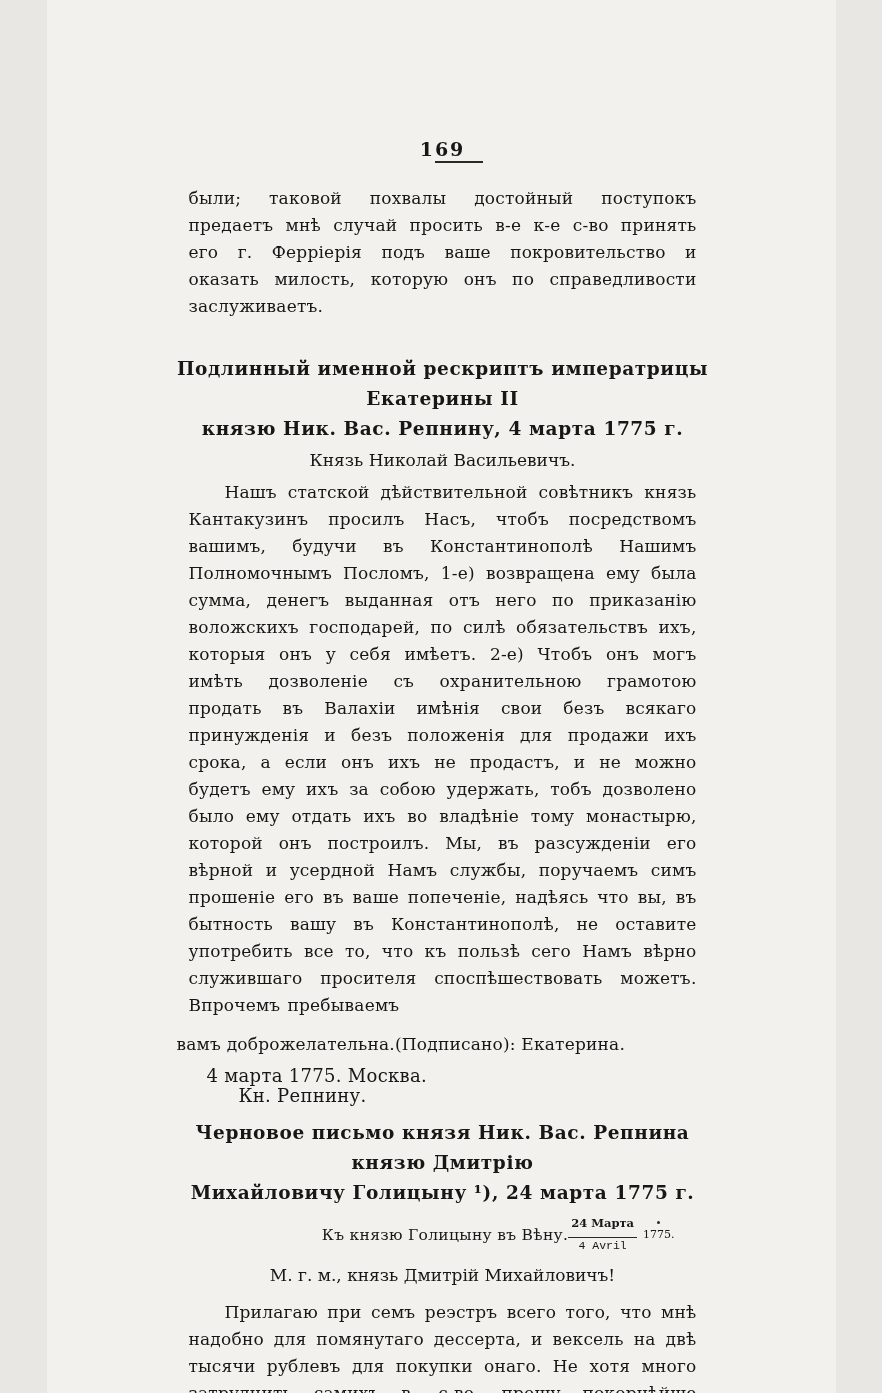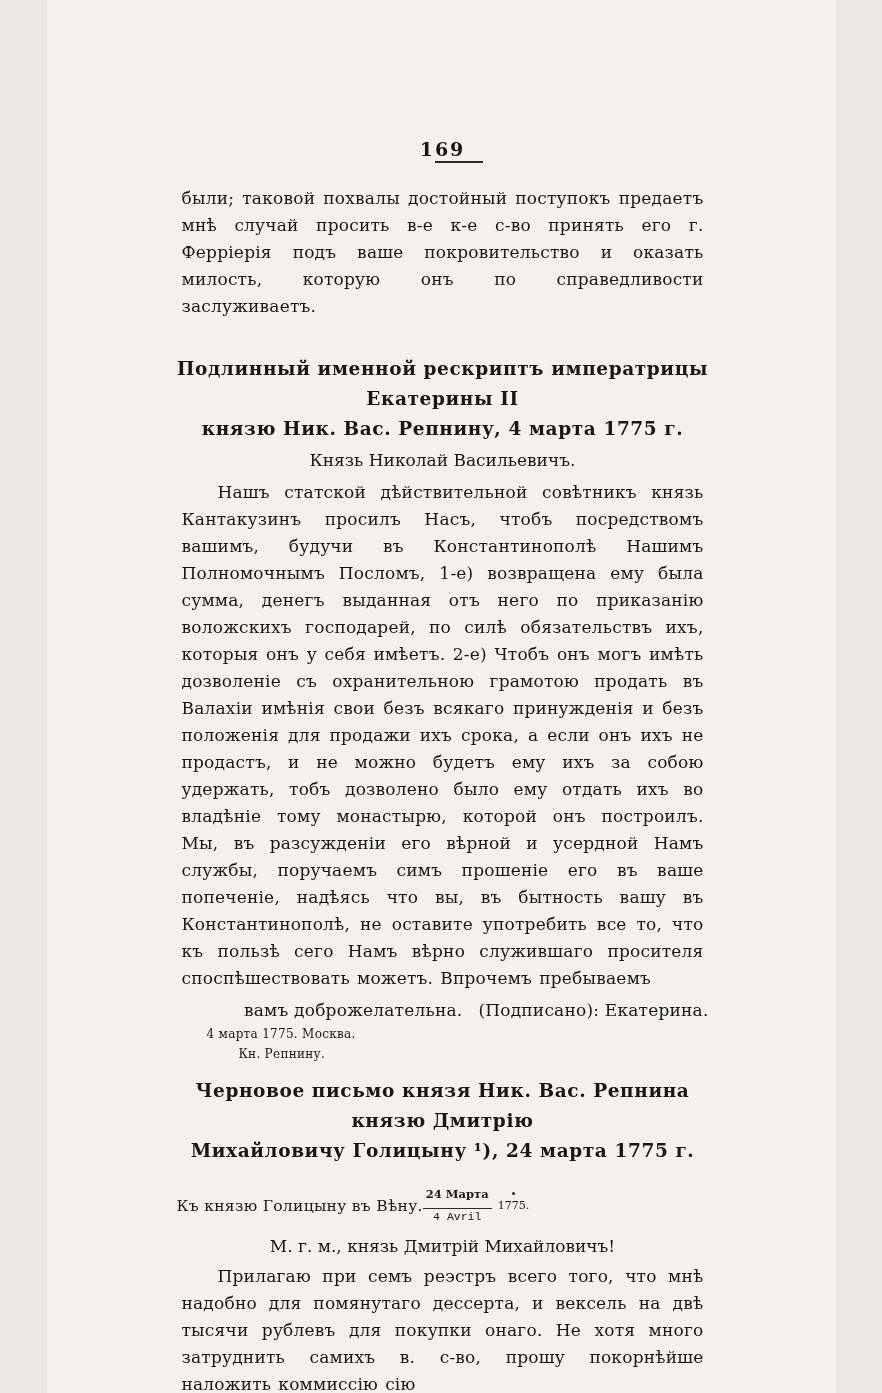--- a/index.html
+++ b/index.html
@@ -34,60 +34,59 @@
     background: #2a2926;
     margin: 1px auto 0 auto;
     transform: translateX(16px);
   }
   .para {
     font-size: 17px;
     line-height: 27px;
     text-align: justify;
     letter-spacing: 0.2px;
     word-spacing: 1.5px;
-    margin: 5px;
+    margin: 12px;
   }
   .indent { text-indent: 36px; }
   .intro { margin-top: 22px; }
   .heading {
     margin-top: 34px;
     text-align: center;
     font-weight: 700;
     font-size: 18.5px;
     line-height: 30px;
     letter-spacing: 0.6px;
   }
   .salutation {
     margin-top: 4px;
     text-align: center;
     font-size: 17px;
     line-height: 24px;
   }
   .body-start { margin-top: 7px; }
   .closing-line {
     display: flex;
-    justify-content: flex-end;
+    justify-content: flex-start;
     font-size: 17px;
     line-height: 27px;
     letter-spacing: 0.2px;
-    gap: 16px;
   }
   .dateline {
-    margin-top: 0;
-    font-size: 12px;
+    margin-top: 8px;
+    font-size: 18px;
     line-height: 20px;
     letter-spacing: 0.3px;
   }
   .dateline .l1 { margin-left: 30px; }
   .dateline .l2 { margin-left: 62px; }
   .heading2 { margin-top: 12px; }
   .address-row {
-    margin-top: 21px;
+    margin-top: 8px;
     display: flex;
-    justify-content: flex-start;
+    justify-content: flex-end;
     align-items: center;
   }
   .address-left {
     font-size: 15.5px;
     letter-spacing: 0.3px;
   }
   .date-group {
     display: flex;
     align-items: center;
     gap: 6px;

